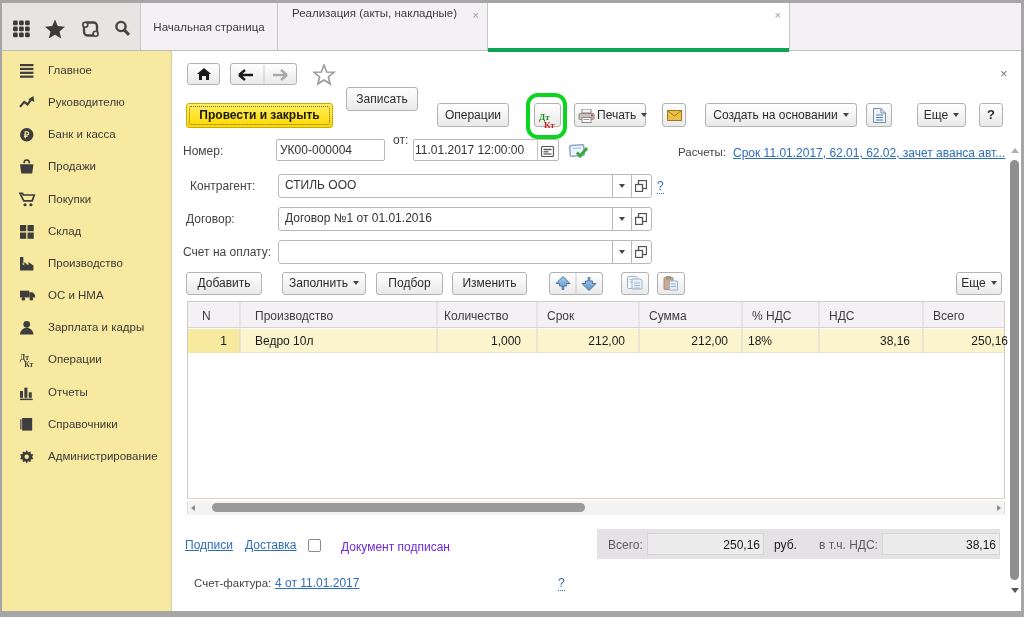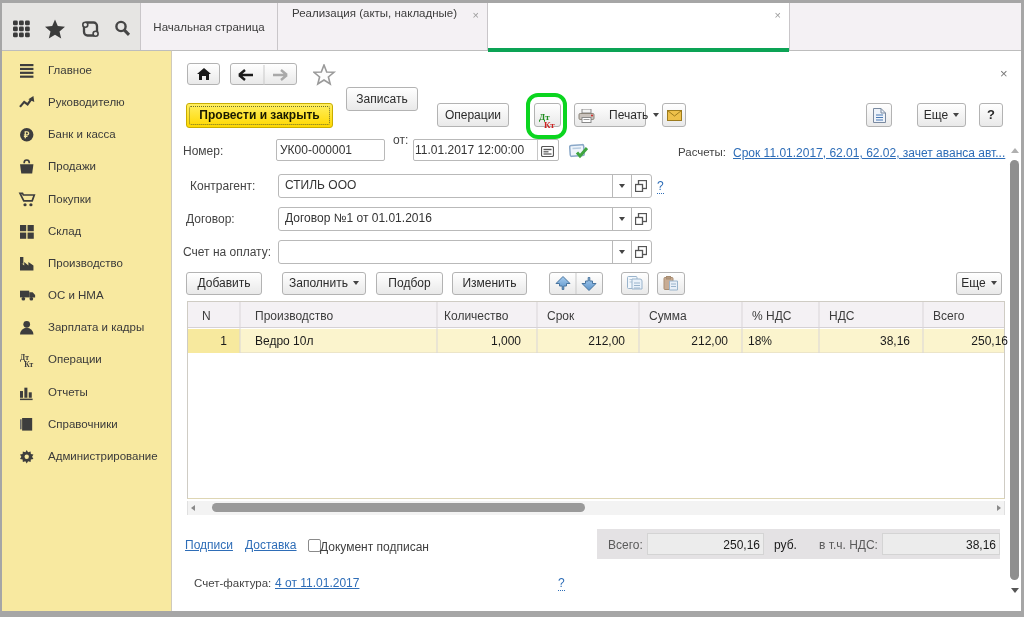--- a/index.html
+++ b/index.html
@@ -187,40 +187,41 @@
 
     <div style="position:absolute;left:354px;top:42px;width:41px;height:46px;border:4px solid #0bd51f;border-radius:12px"></div>
     <div class="btn" style="left:402px;top:52px;width:72px;height:24px;text-align:left">
       <svg width="17" height="15" style="position:absolute;left:3px;top:5px">
         <rect x="4" y="0" width="9" height="4" fill="#f4f4f4" stroke="#8a8a8a" stroke-width="1"></rect>
         <rect x="1" y="4.5" width="15" height="6" rx="1.2" fill="#c9c2bc" stroke="#8a8378" stroke-width="1"></rect>
         <circle cx="14" cy="6.5" r="1.1" fill="#cc3333"></circle>
         <rect x="4" y="8.5" width="9" height="5" fill="#fff" stroke="#8a8a8a" stroke-width="1"></rect>
         <line x1="5.5" y1="10.5" x2="11.5" y2="10.5" stroke="#999"></line>
       </svg>
-      <span style="margin-left:34px">Печать</span><span class="arr"></span>
+      <span style="margin-left:22px">Печать</span><span class="arr"></span>
     </div>
     <div class="btn" style="left:490px;top:52px;width:24px;height:24px">
       <svg width="15" height="11" style="margin-top:6px">
           <rect x="0.5" y="0.5" width="14" height="10" fill="#eec04a" stroke="#9c7b1e"></rect>
           <path d="M0.5 0.5 L7.5 6 L14.5 0.5" fill="none" stroke="#9c7b1e"></path>
         </svg>
     </div>
+    <div class="btn" style="left:533px;top:52px;width:152px;height:24px">Создать на основании<span class="arr"></span></div>
     <div class="btn" style="left:694px;top:52px;width:26px;height:24px">
       <svg width="13" height="15" style="margin-top:4px">
           <path d="M0.5 0.5 H8 L12.5 5 V14.5 H0.5 Z" fill="#eef3fa" stroke="#7a8aa0"></path>
           <path d="M8 0.5 V5 H12.5" fill="none" stroke="#7a8aa0"></path>
           <path d="M3 7 h7 M3 9.5 h7 M3 12 h7" stroke="#4a7ab5"></path>
         </svg>
     </div>
     <div class="btn" style="left:745px;top:52px;width:49px;height:24px">Еще<span class="arr"></span></div>
     <div class="btn" style="left:807px;top:52px;width:24px;height:24px;font-size:13px;font-weight:bold">?</div>
 
     <div class="lbl" style="left:11px;top:93px">Номер:</div>
-    <div class="inp" style="left:104px;top:88px;width:109px;height:22px;line-height:20px;padding-left:3px">УК00-000001</div>
+    <div class="inp" style="left:104px;top:88px;width:109px;height:22px;line-height:20px;padding-left:3px">УК00-000004</div>
     <div class="lbl" style="left:221px;top:82px">от:</div>
     <div class="inp" style="left:241px;top:88px;width:146px;height:22px;line-height:20px;padding-left:1px">11.01.2017 12:00:00
       <span style="position:absolute;right:20px;top:0;bottom:0;border-left:1px solid #c6c6c6"></span>
       <svg width="13" height="11" style="position:absolute;right:4px;top:6px">
           <rect x="0.5" y="0.5" width="12" height="10" rx="1.5" fill="#fff" stroke="#555" stroke-width="1.2"></rect>
           <rect x="2.5" y="2.8" width="8" height="1.4" fill="#555"></rect>
           <rect x="2.5" y="5.2" width="5" height="1.2" fill="#555"></rect>
           <rect x="2.5" y="7.4" width="8" height="1.2" fill="#555"></rect>
         </svg>
     </div>
@@ -332,21 +333,21 @@
 
     <div style="position:absolute;left:15px;top:450px;width:818px;height:14px;background:#f3f3f3;border-left:1px solid #e0e0e0;border-right:1px solid #e0e0e0">
       <div style="position:absolute;left:3px;top:4px;width:0;height:0;border-top:3px solid transparent;border-bottom:3px solid transparent;border-right:4px solid #8a8a8a"></div>
       <div style="position:absolute;right:3px;top:4px;width:0;height:0;border-top:3px solid transparent;border-bottom:3px solid transparent;border-left:4px solid #8a8a8a"></div>
       <div style="position:absolute;left:24px;top:2px;width:373px;height:9px;background:#9a9a9a;border-radius:5px"></div>
     </div>
 
     <div class="link" style="left:13px;top:487px">Подписи</div>
     <div class="link" style="left:73px;top:487px">Доставка</div>
     <div style="position:absolute;left:136px;top:488px;width:13px;height:13px;background:#fff;border:1px solid #8a8a8a;border-radius:2px"></div>
-    <div class="lbl" style="left:148px;top:489px;color:#404040">Документ подписан</div>
+    <div class="lbl" style="left:169px;top:489px;color:#6d28d9">Документ подписан</div>
 
     <div style="position:absolute;left:425px;top:478px;width:403px;height:30px;background:#e4e2e4;font-size:12px;color:#5a5a5a">
       <span style="position:absolute;left:11px;top:9px">Всего:</span>
       <div style="position:absolute;left:50px;top:4px;width:117px;height:22px;background:#ececec;border:1px solid #d4d4d4;text-align:right;color:#1a1a1a;padding:4px 3px 0 0">250,16</div>
       <span style="position:absolute;left:177px;top:9px;color:#1a1a1a">руб.</span>
       <span style="position:absolute;left:222px;top:9px">в т.ч. НДС:</span>
       <div style="position:absolute;left:285px;top:4px;width:118px;height:22px;background:#ececec;border:1px solid #d4d4d4;text-align:right;color:#1a1a1a;padding:4px 3px 0 0">38,16</div>
     </div>
 
     <div class="lbl" style="left:22px;top:526px;font-size:11.5px">Счет-фактура:</div>

